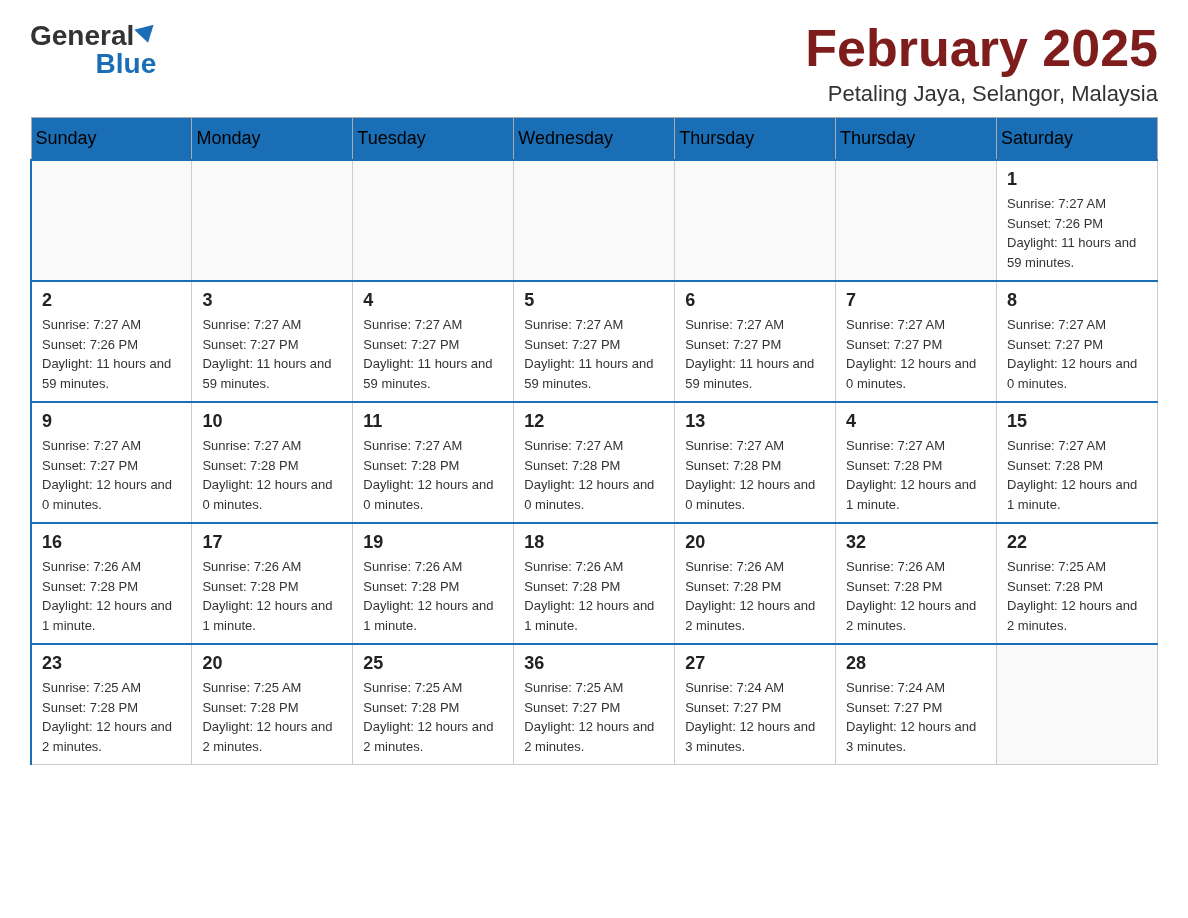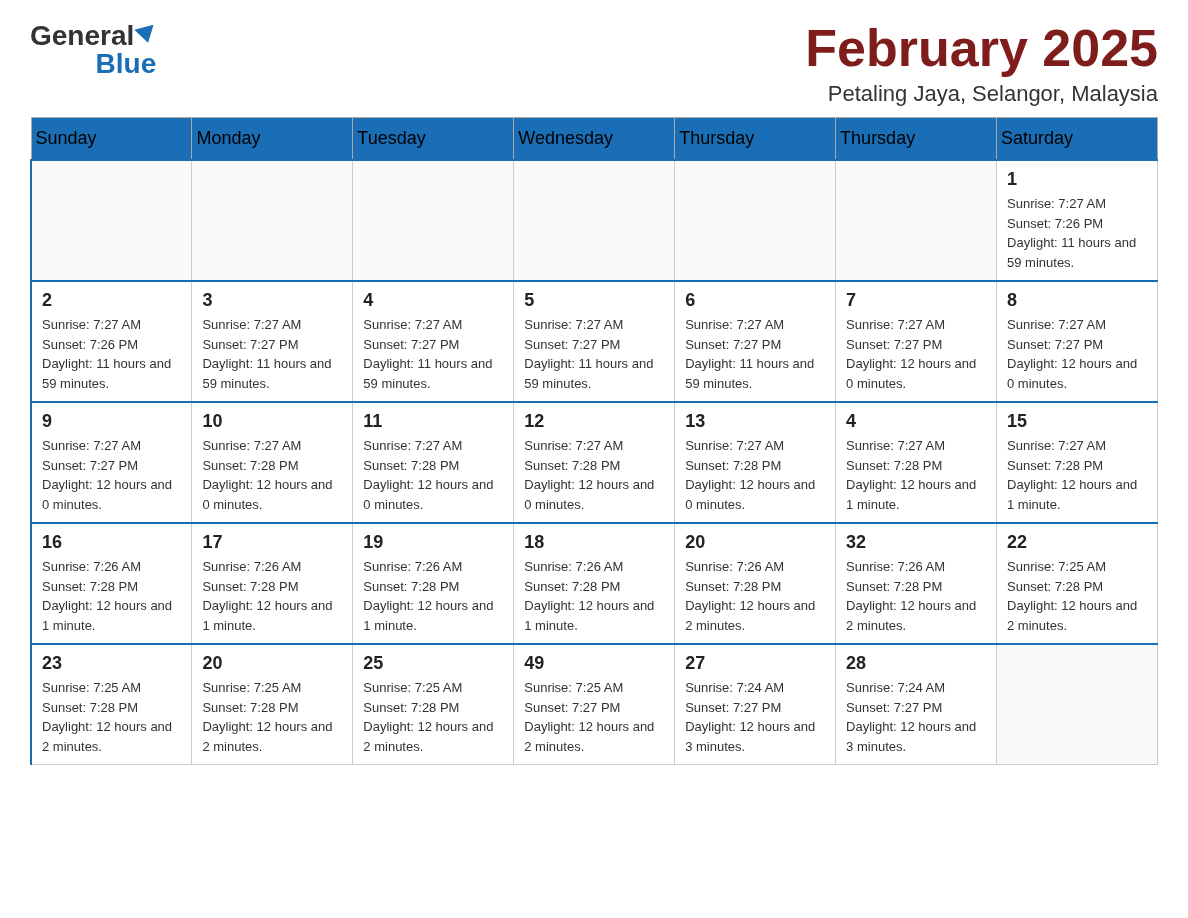--- a/index.html
+++ b/index.html
@@ -290,21 +290,21 @@
 Sunset: 7:28 PM
 Daylight: 12 hours and 2 minutes.</div>
         </td>
         <td>
           <div class="day-number">25</div>
           <div class="day-info" style="white-space: pre-line;">Sunrise: 7:25 AM
 Sunset: 7:28 PM
 Daylight: 12 hours and 2 minutes.</div>
         </td>
         <td>
-          <div class="day-number">49</div>
+          <div class="day-number">36</div>
           <div class="day-info" style="white-space: pre-line;">Sunrise: 7:25 AM
 Sunset: 7:27 PM
 Daylight: 12 hours and 2 minutes.</div>
         </td>
         <td>
           <div class="day-number">27</div>
           <div class="day-info" style="white-space: pre-line;">Sunrise: 7:24 AM
 Sunset: 7:27 PM
 Daylight: 12 hours and 3 minutes.</div>
         </td>

